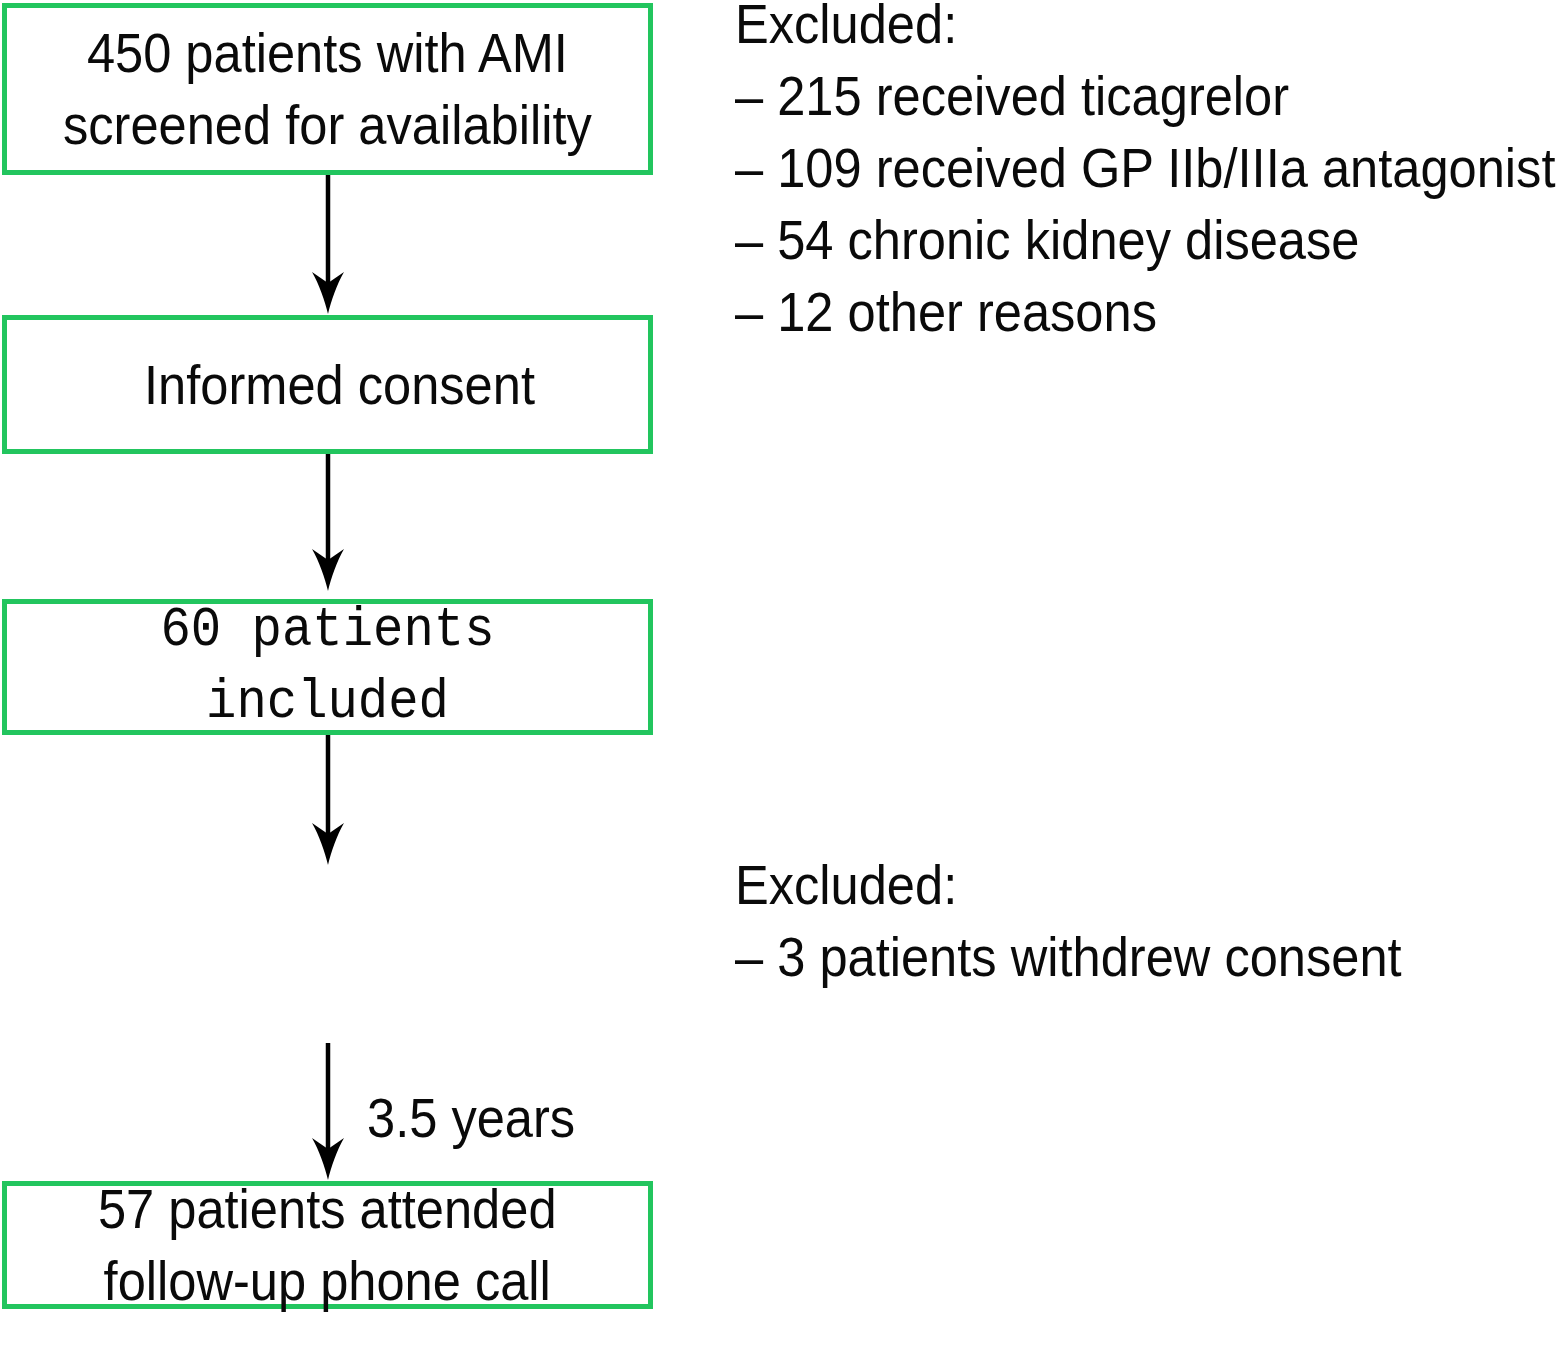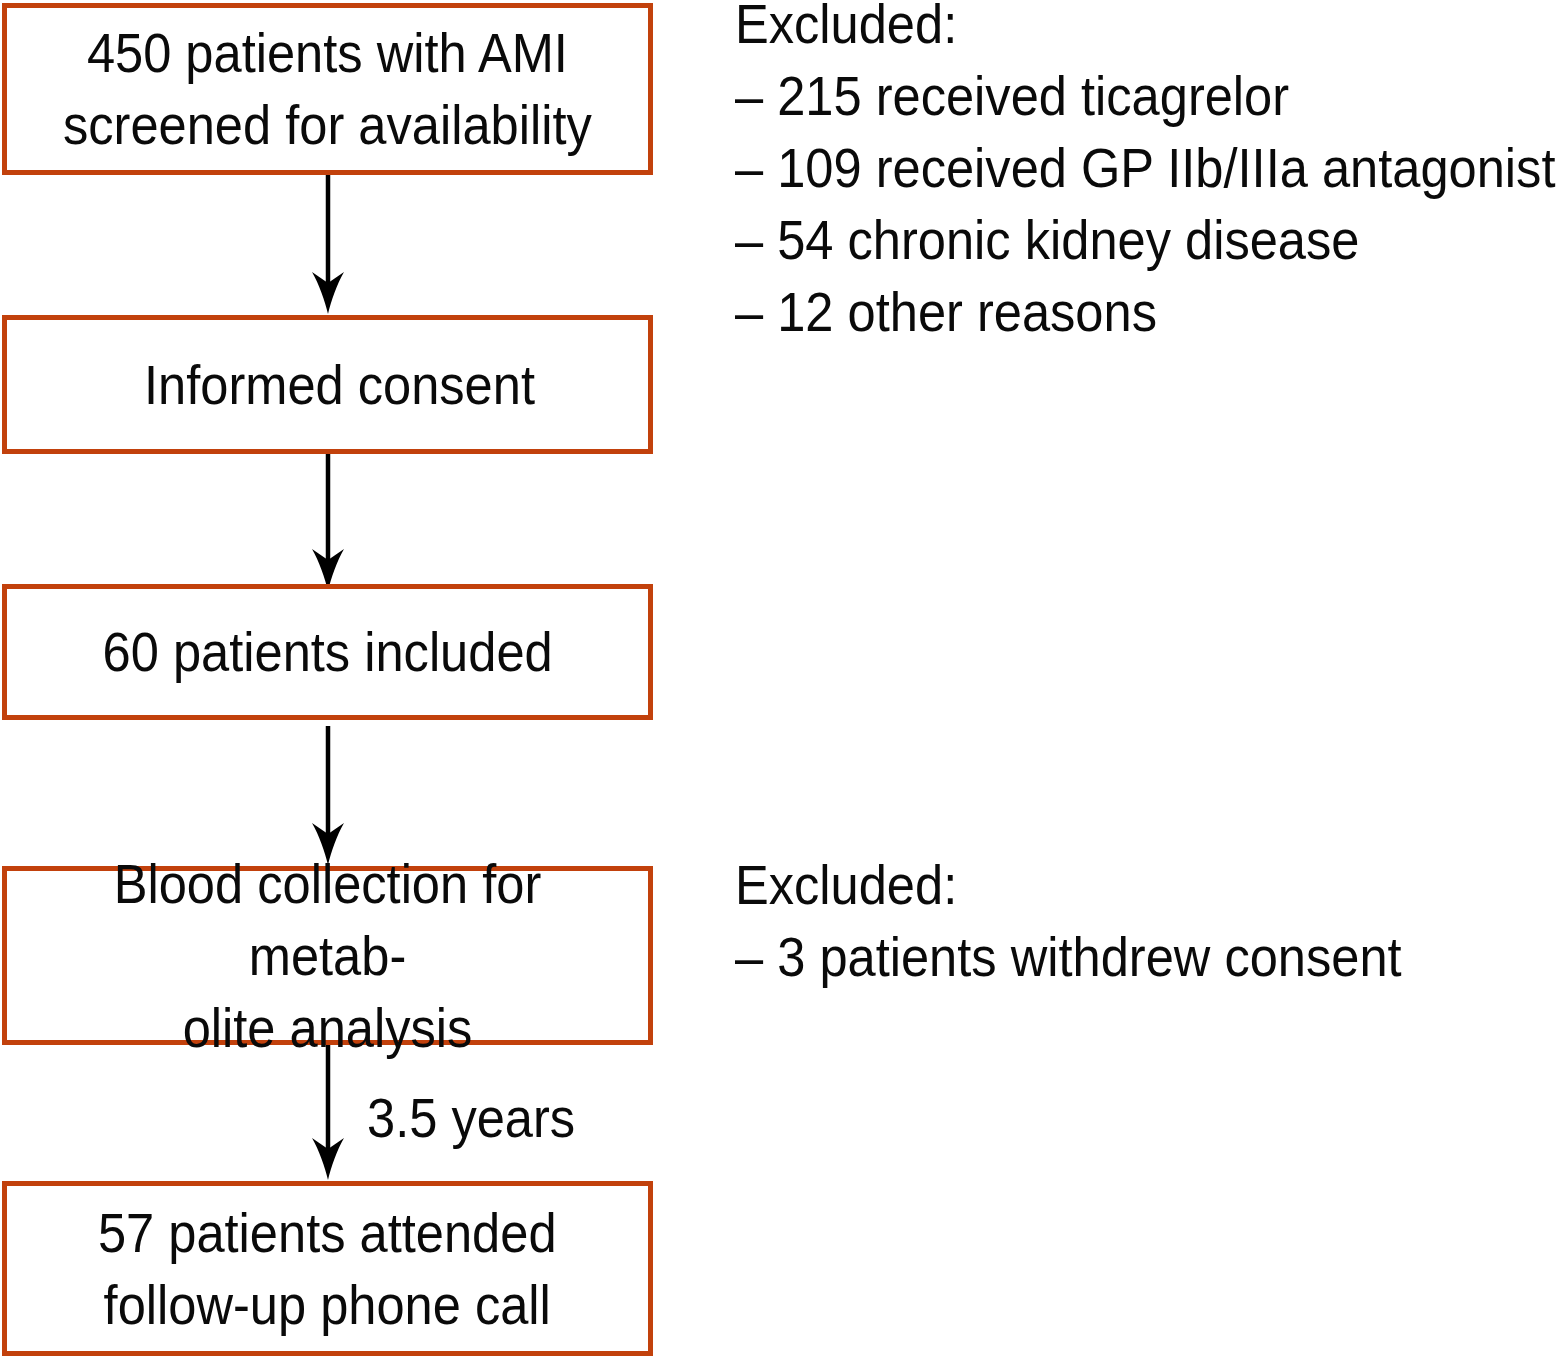--- a/index.html
+++ b/index.html
@@ -8,21 +8,21 @@
     width:1559px; height:1359px;
     background:#ffffff;
     font-family:"Liberation Sans", sans-serif;
     color:#0a0a0a;
     overflow:hidden;
   }
   .fbox {
     position:absolute;
     left:2px; width:651px;
     box-sizing:border-box;
-    border:5px solid #c2410c;
+    border:5px solid #22c55e;
     background:#ffffff;
     display:flex; align-items:center; justify-content:center;
     text-align:center;
   }
   .fbox .lbl {
     font-size:55px;
     line-height:72px;
     white-space:pre-line;
     transform:scaleX(0.92);
     transform-origin:50% 50%;
@@ -73,30 +73,26 @@
 
   <div class="fbox" style="top:3px; height:172px;">
     <div class="lbl">450 patients with AMI
 screened for availability</div>
   </div>
 
   <div class="fbox" style="top:315px; height:139px;padding-left:24px;">
     <div class="lbl">Informed consent</div>
   </div>
 
-  <div class="fbox" style="top:584px; height:136px;">
+  <div class="fbox" style="top:599px; height:136px;font-family:Liberation Mono, monospace;">
     <div class="lbl">60 patients included</div>
   </div>
 
-  <div class="fbox" style="top:866px; height:179px;">
-    <div class="lbl">Blood collection for metab-
-olite analysis</div>
-  </div>
 
-  <div class="fbox" style="top:1181px; height:175px;">
+  <div class="fbox" style="top:1181px; height:128px;">
     <div class="lbl">57 patients attended
 follow-up phone call</div>
   </div>
 
   <div class="excl" style="top:-12px;">
     <div>Excluded:</div>
     <div>– 215 received ticagrelor</div>
     <div>– 109 received GP IIb/IIIa antagonist</div>
     <div>– 54 chronic kidney disease</div>
     <div>– 12 other reasons</div>

